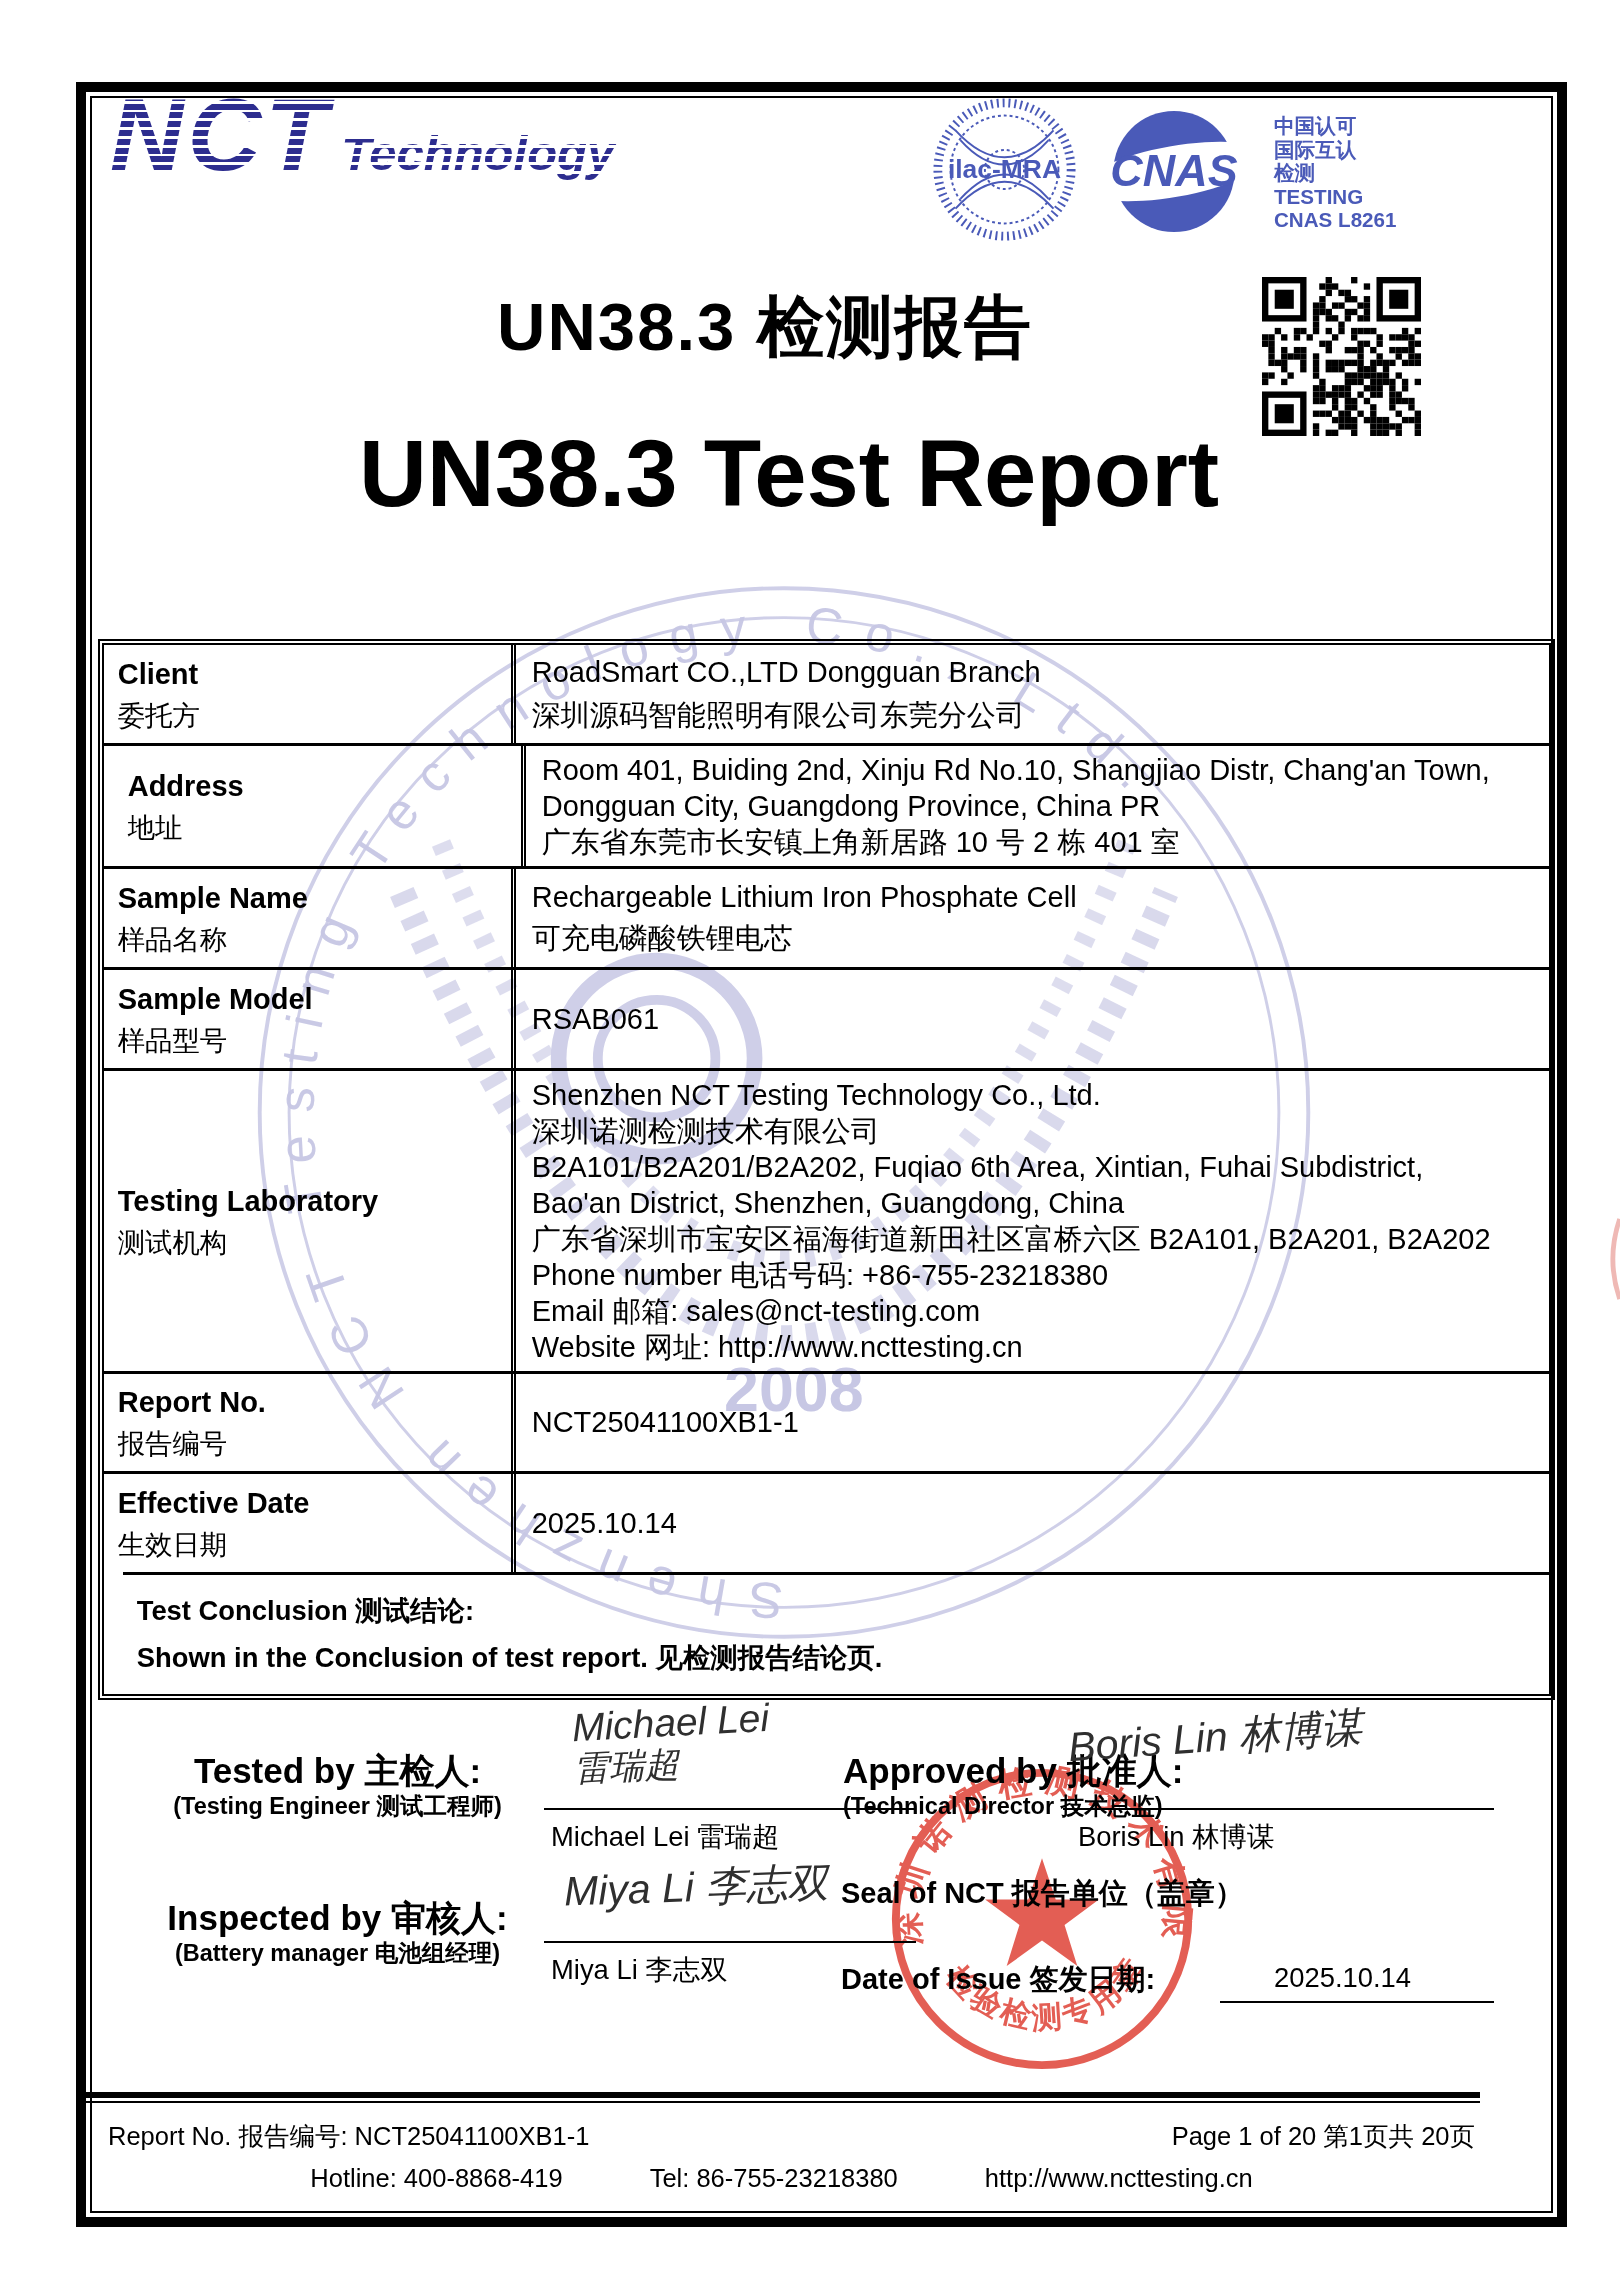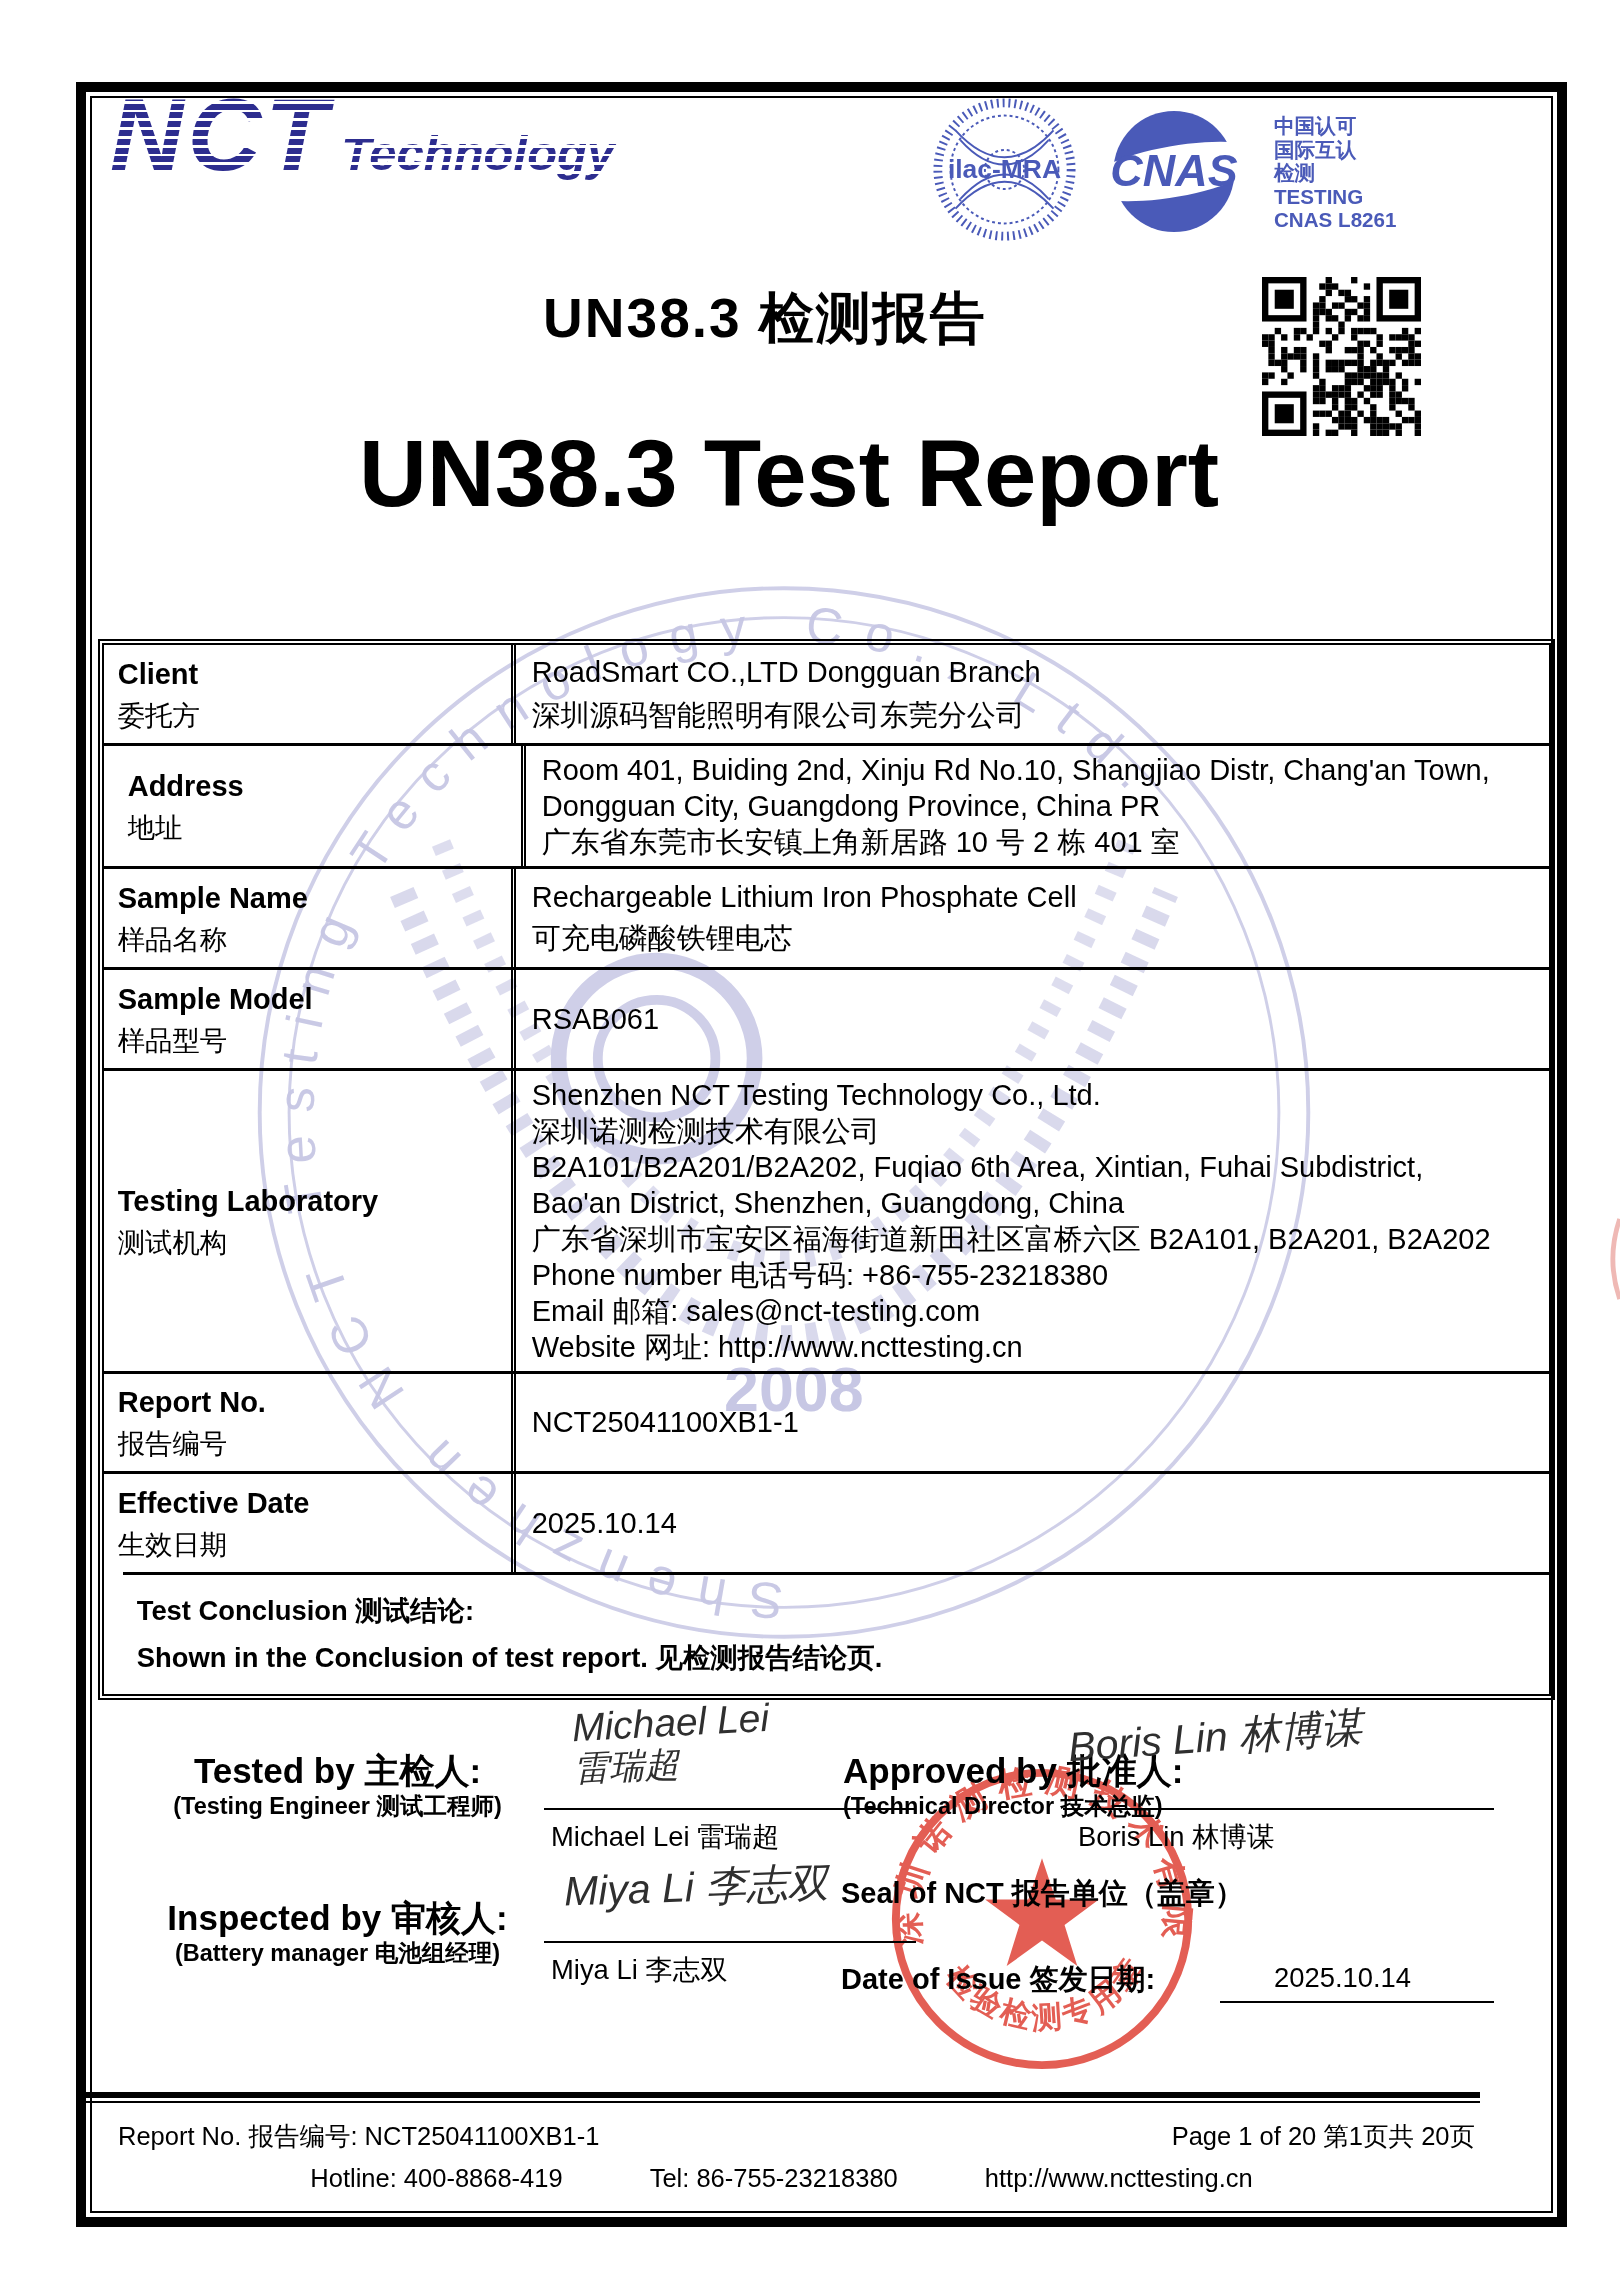--- a/index.html
+++ b/index.html
@@ -10,21 +10,21 @@
   .pborder{left:76px;top:82px;width:1471px;height:2125px;border:10.8px solid #000;}
   .pborder-inner{position:absolute;inset:3.9px;border:2.9px solid #000;}
   
   .nct-logo{left:110px;top:86px;width:549px;height:108px;color:#2d2d8f;white-space:nowrap;}
   .nct-big{font-size:102px;font-weight:bold;font-style:italic;letter-spacing:3.9px;line-height:98px;}
   .nct-small{font-size:49px;font-weight:bold;font-style:italic;margin-left:9.8px;}
   .stripes{position:absolute;inset:0;background:repeating-linear-gradient(to bottom,transparent 0 5.9px,#fff 5.9px 8.8px);pointer-events:none;}
   
   .cnas-text{left:1274px;top:114px;width:176px;color:#4a5ab8;font-weight:bold;font-size:20.6px;line-height:23.5px;}
   
-  .title-cn{left:118px;top:282px;width:1294px;text-align:center;font-size:55px;font-weight:bold;letter-spacing:2px;}
+  .title-cn{left:118px;top:282px;width:1294px;text-align:center;font-size:67px;font-weight:bold;letter-spacing:2px;}
   .title-en{left:88px;top:420px;width:1402px;text-align:center;font-size:94px;font-weight:bold;}
   
   .itable{left:98px;top:639px;width:1457px;border:6.9px double #000;box-sizing:border-box;z-index:2;}
   .trow{display:flex;border-top:3.9px solid #000;}
   .trow:first-child{border-top:none;}
   .tlabel{width:407px;flex:0 0 407px;padding:7.8px 5.9px 7.8px 13.7px;display:flex;flex-direction:column;justify-content:center;box-sizing:border-box;}
   .tlabel .len{font-size:29px;font-weight:bold;line-height:43px;}
   .tlabel .lcn{font-size:27.4px;line-height:39px;}
   .tcell{flex:1;border-left:5.9px double #000;padding:5.9px 9.8px 5.9px 15.7px;display:flex;flex-direction:column;justify-content:center;box-sizing:border-box;}
   .tcell div{font-size:29px;line-height:36px;}
@@ -454,20 +454,20 @@
   <text font-size="34" font-weight="bold" fill="#e0473c" letter-spacing="12"><textPath href="#sealTop" startOffset="2">深圳诺测检测技术有限公司</textPath></text>
   <text font-size="31" font-weight="bold" fill="#e0473c" letter-spacing="4"><textPath href="#sealBottom" startOffset="8">检验检测专用章</textPath></text>
 </svg>
 
 <svg class="abs" style="right:0;top:1215px;" width="13.7" height="88" viewBox="0 0 14 90">
   <path d="M 14,4 Q 0,45 14,86" stroke="#e48a84" stroke-width="5" fill="none" opacity="0.6"></path>
 </svg>
 
 <div class="abs fdiv1"></div>
 <div class="abs fdiv2"></div>
-<div class="abs ftext" style="left:108px;top:2119px;margin-left:10px;">Report No. 报告编号: NCT25041100XB1-1</div>
+<div class="abs ftext" style="left:108px;top:2119px;">Report No. 报告编号: NCT25041100XB1-1</div>
 <div class="abs ftext" style="left:1083px;top:2119px;width:392px;text-align:right;">Page 1 of 20 第1页共 20页</div>
 <div class="abs" style="left:83px;top:2164px;width:1397px;display:flex;justify-content:center;gap:87px;">
   <span class="ftext">Hotline: 400-8868-419</span>
   <span class="ftext">Tel: 86-755-23218380</span>
   <span class="ftext">http://www.ncttesting.cn</span>
 </div>
 
 
 </body></html>

